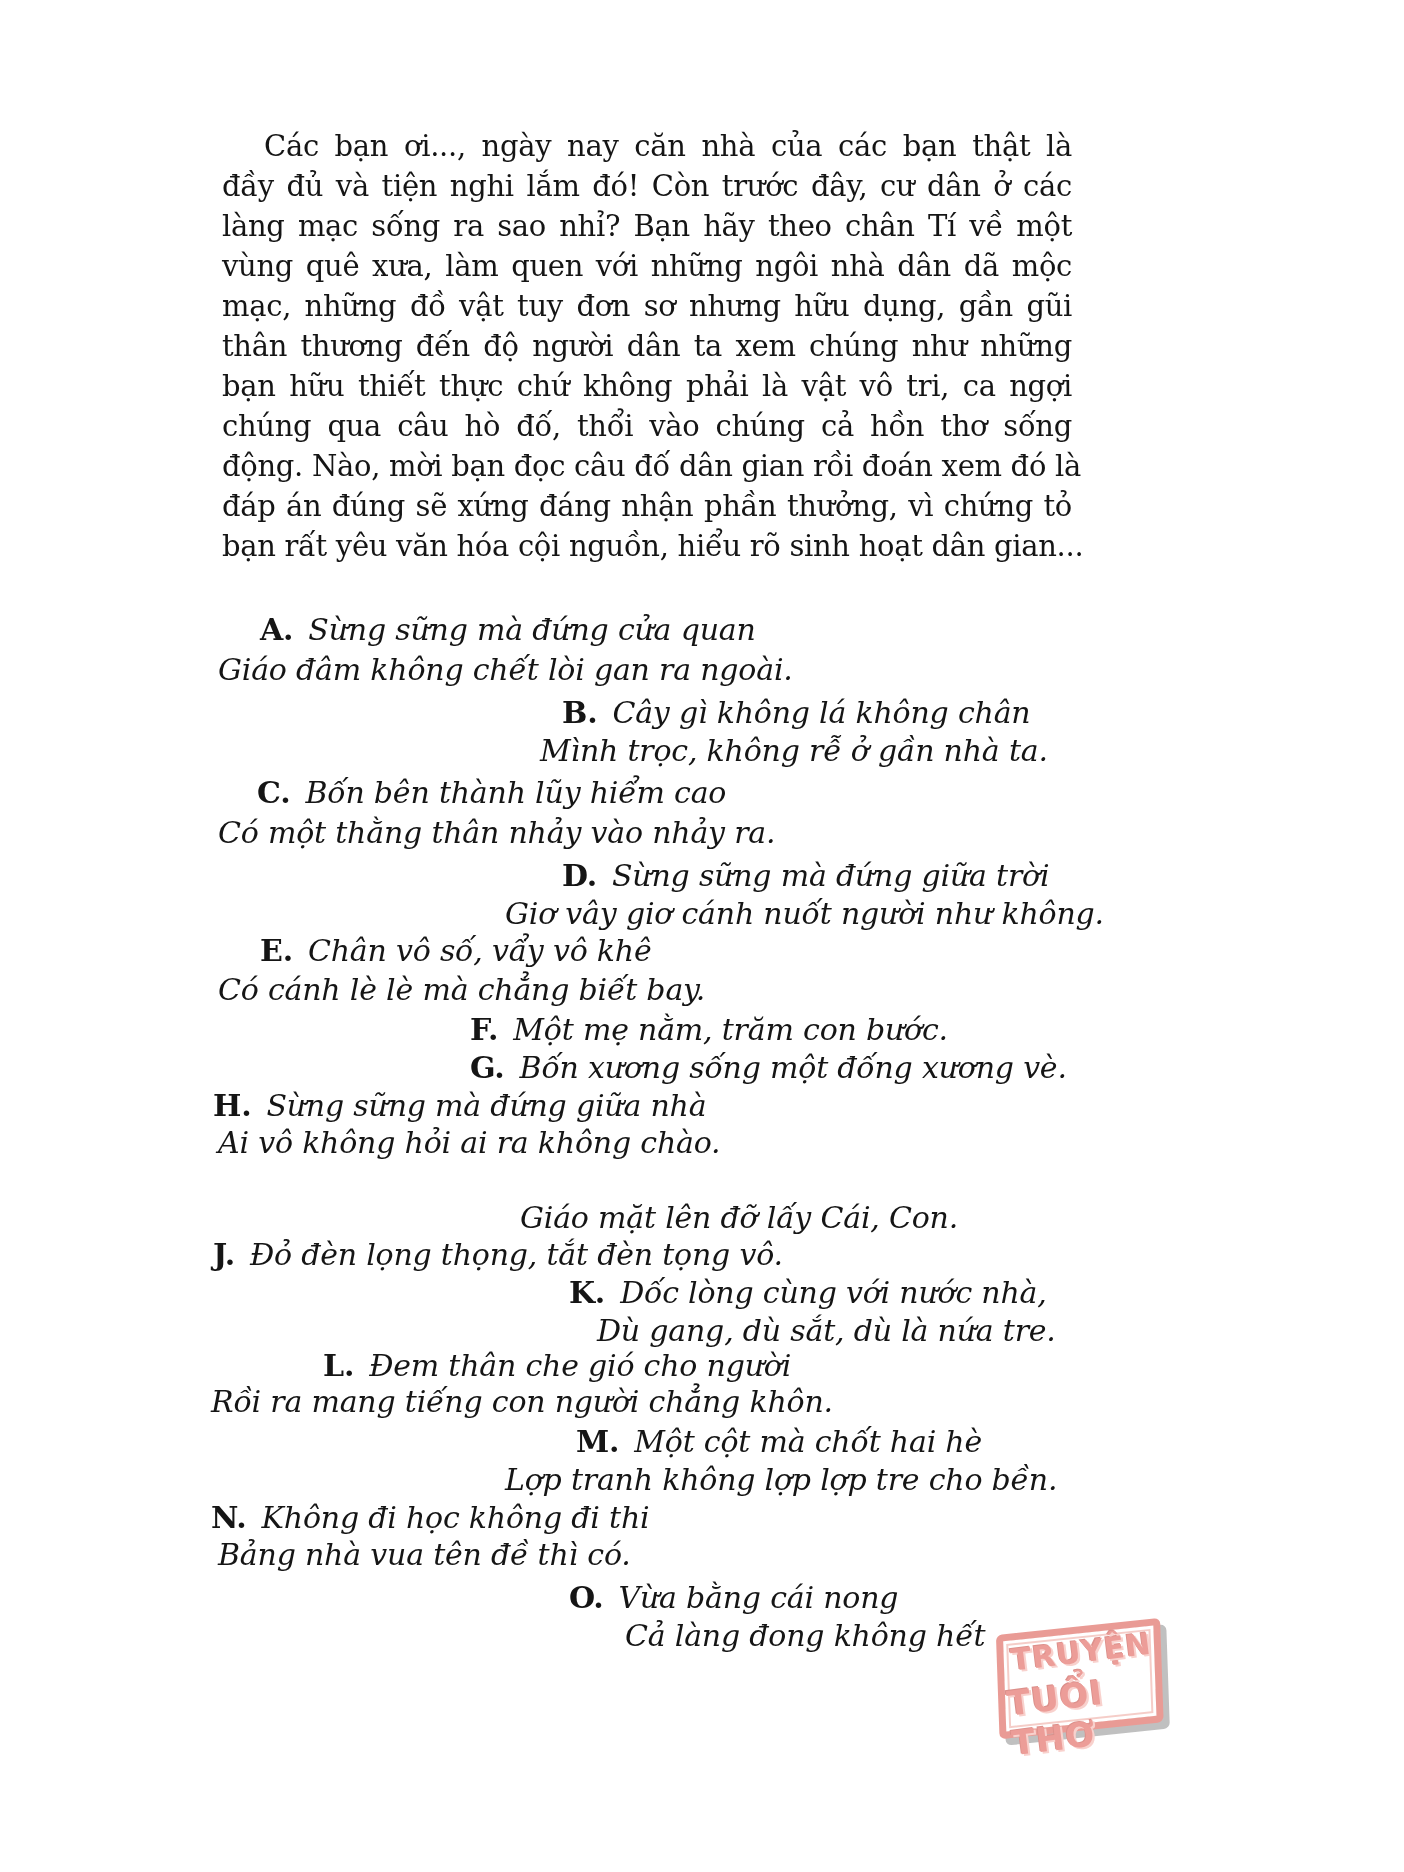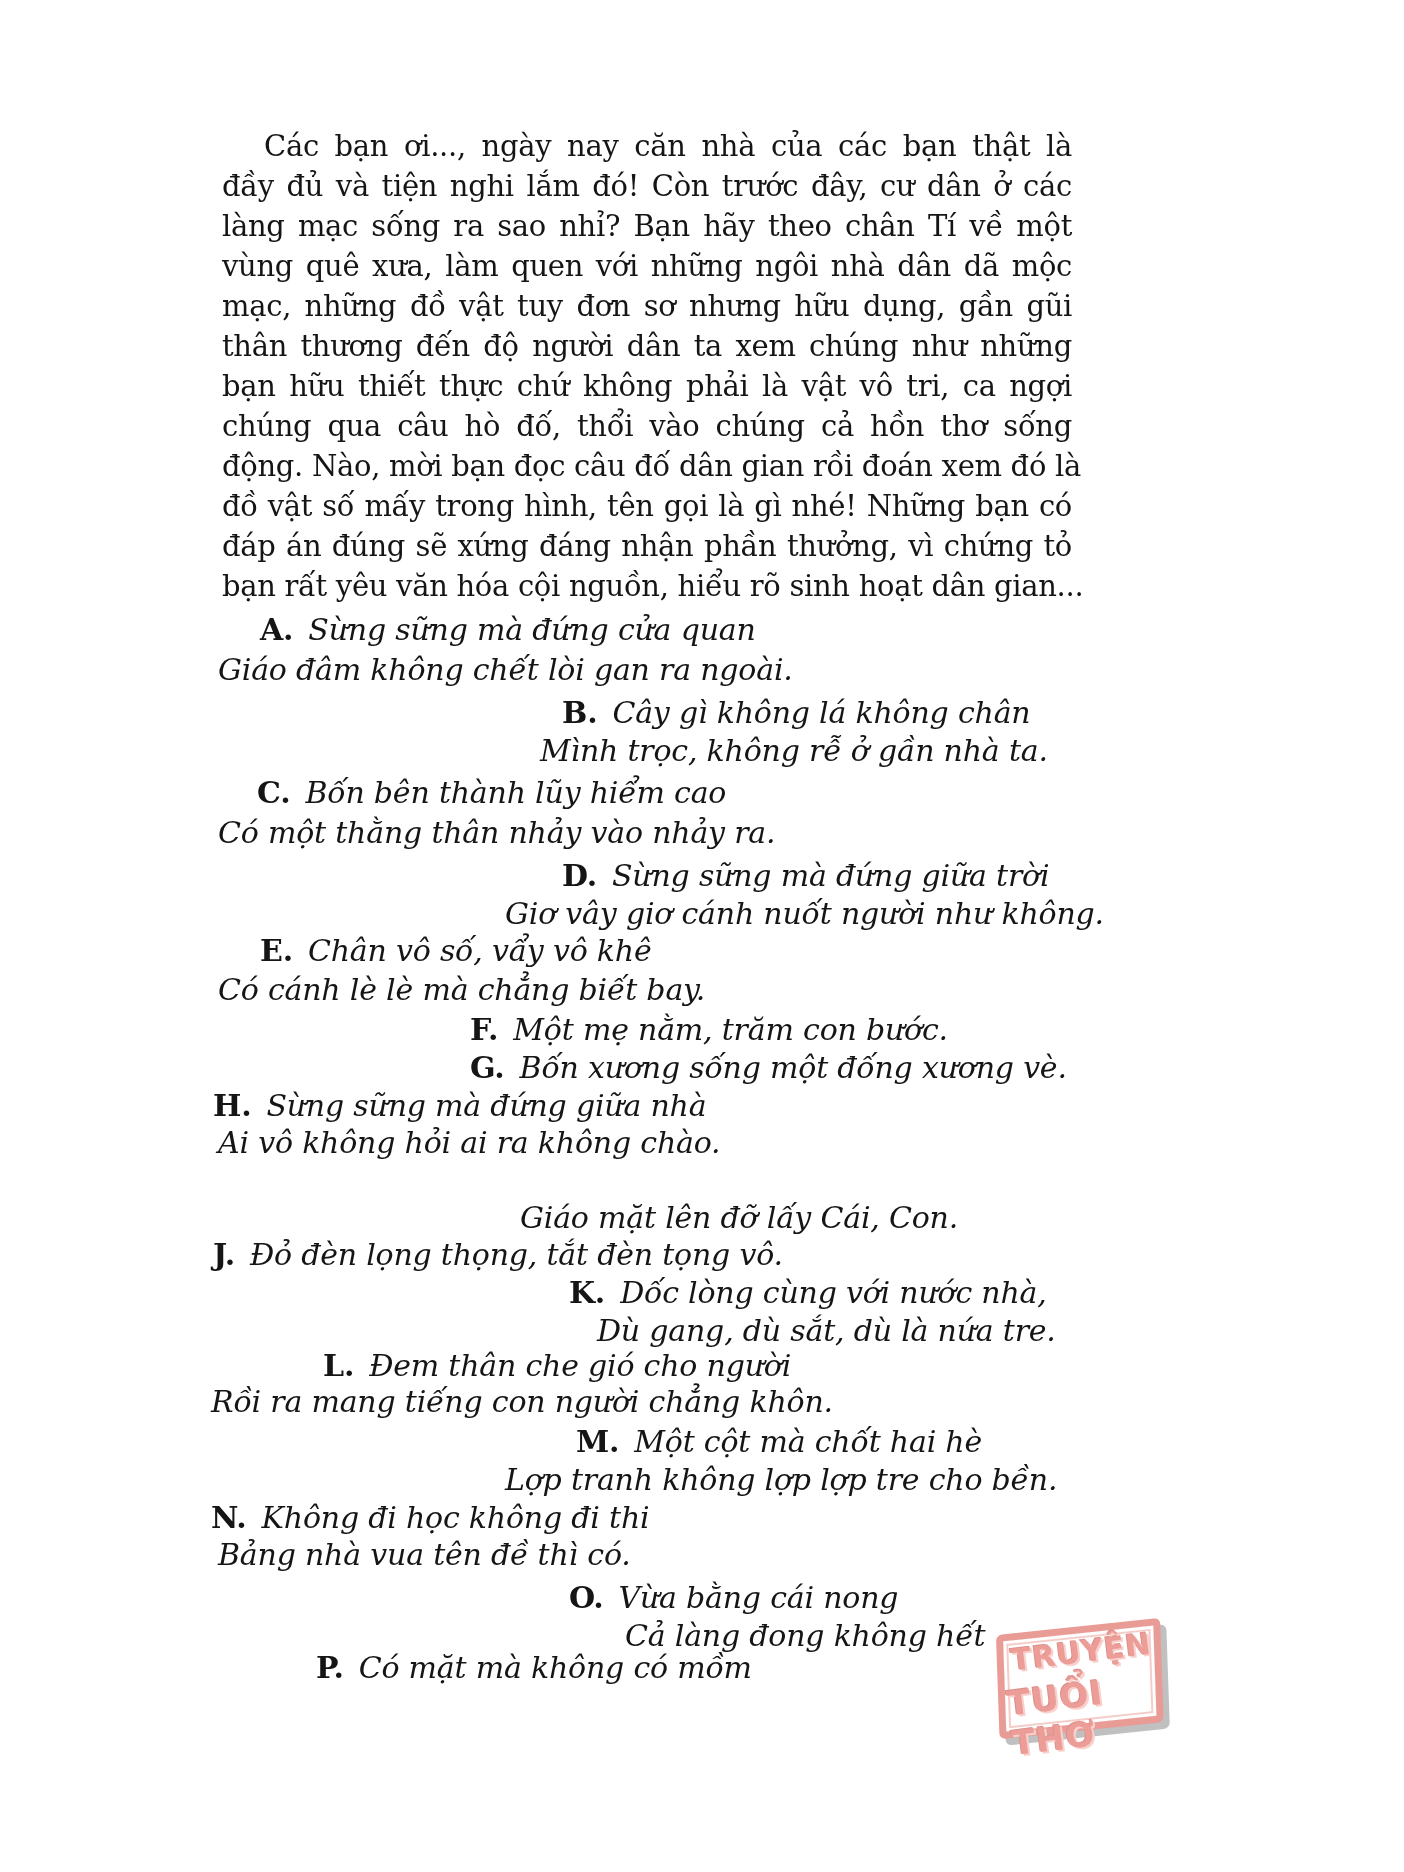--- a/index.html
+++ b/index.html
@@ -71,21 +71,20 @@
   <div class="intro">
     <div class="iline first">Các bạn ơi..., ngày nay căn nhà của các bạn thật là</div>
     <div class="iline">đầy đủ và tiện nghi lắm đó! Còn trước đây, cư dân ở các</div>
     <div class="iline">làng mạc sống ra sao nhỉ? Bạn hãy theo chân Tí về một</div>
     <div class="iline">vùng quê xưa, làm quen với những ngôi nhà dân dã mộc</div>
     <div class="iline">mạc, những đồ vật tuy đơn sơ nhưng hữu dụng, gần gũi</div>
     <div class="iline">thân thương đến độ người dân ta xem chúng như những</div>
     <div class="iline">bạn hữu thiết thực chứ không phải là vật vô tri, ca ngợi</div>
     <div class="iline">chúng qua câu hò đố, thổi vào chúng cả hồn thơ sống</div>
     <div class="iline">động. Nào, mời bạn đọc câu đố dân gian rồi đoán xem đó là</div>
-    <div class="iline">đồ vật số mấy trong hình, tên gọi là gì nhé! Những bạn có</div>
     <div class="iline">đáp án đúng sẽ xứng đáng nhận phần thưởng, vì chứng tỏ</div>
     <div class="iline">bạn rất yêu văn hóa cội nguồn, hiểu rõ sinh hoạt dân gian...</div>
   </div>
 
   <div class="rline" style="left:260px;top:612px"><span class="rlabel">A.</span><span>Sừng sững mà đứng cửa quan</span></div>
   <div class="rline" style="left:218px;top:652px">Giáo đâm không chết lòi gan ra ngoài.</div>
 
   <div class="rline" style="left:562px;top:695px"><span class="rlabel">B.</span><span>Cây gì không lá không chân</span></div>
   <div class="rline" style="left:540px;top:733px">Mình trọc, không rễ ở gần nhà ta.</div>
 
@@ -117,21 +116,20 @@
 
   <div class="rline" style="left:576px;top:1424px"><span class="rlabel">M.</span><span>Một cột mà chốt hai hè</span></div>
   <div class="rline" style="left:505px;top:1462px">Lợp tranh không lợp lợp tre cho bền.</div>
 
   <div class="rline" style="left:211px;top:1500px"><span class="rlabel">N.</span><span>Không đi học không đi thi</span></div>
   <div class="rline" style="left:218px;top:1537px">Bảng nhà vua tên đề thì có.</div>
 
   <div class="rline" style="left:569px;top:1580px"><span class="rlabel">O.</span><span>Vừa bằng cái nong</span></div>
   <div class="rline" style="left:625px;top:1618px">Cả làng đong không hết</div>
 
-  <div class="rline" style="left:316px;top:1650px"><span class="rlabel">P.</span><span>Có mặt mà không có mồm</span></div>
 
   <div class="logo">
     <div class="logo-frame"></div>
     <div class="logo-line logo-line1">TRUYỆN</div>
     <div class="logo-line logo-line2">TUỔI THƠ</div>
   </div>
 
 </div>
 
 </body></html>

